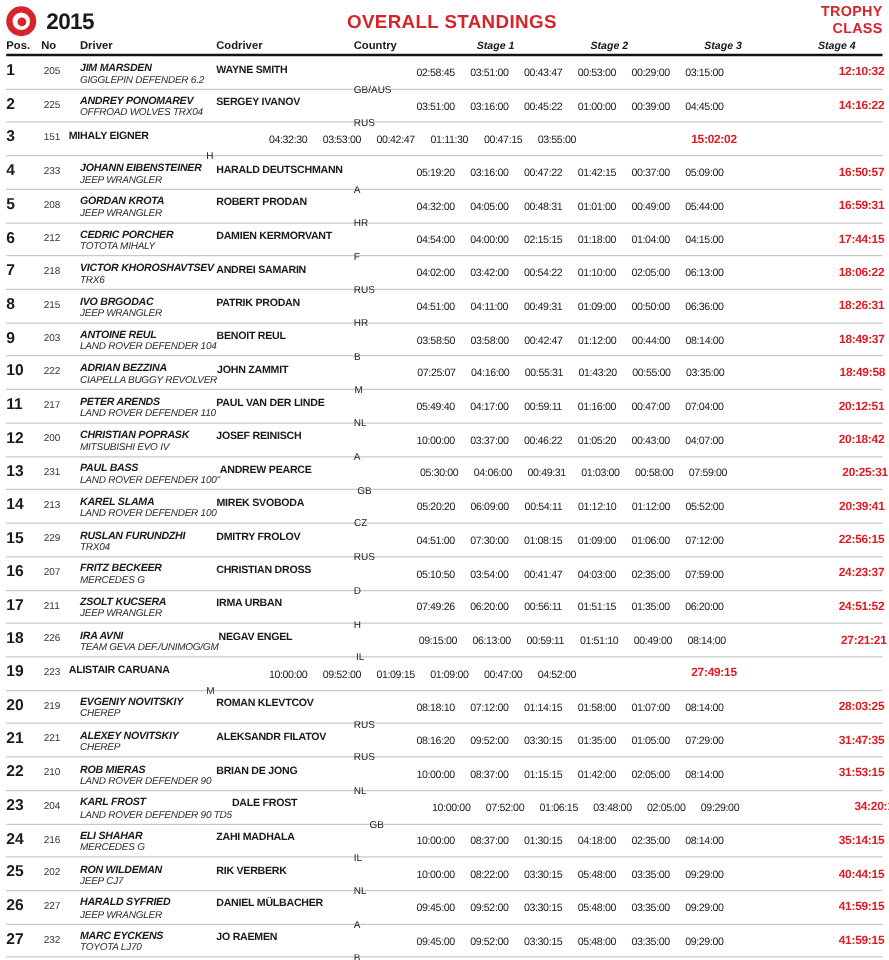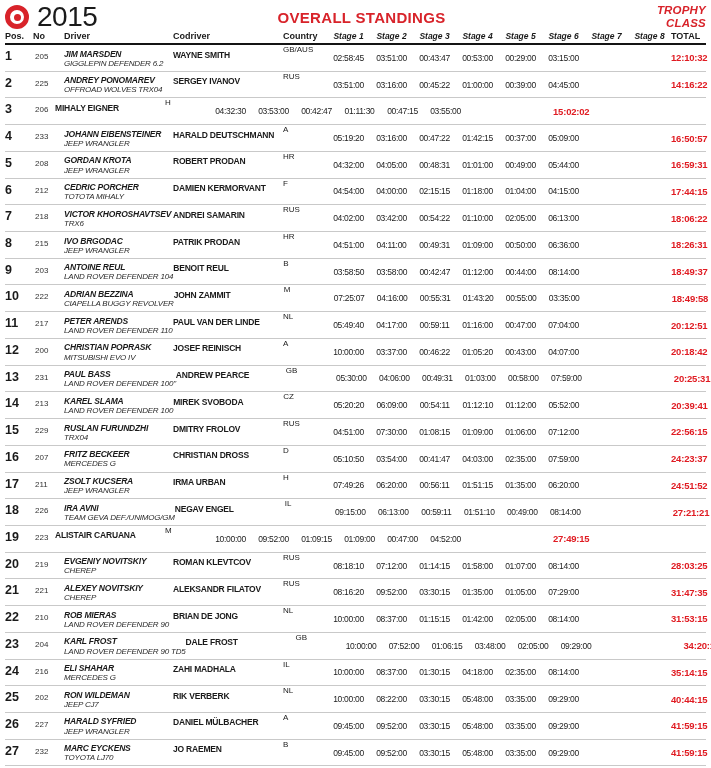--- a/index.html
+++ b/index.html
@@ -9,52 +9,52 @@
   *{box-sizing:border-box;margin:0;padding:0;}
   html,body{width:711px;height:768px;overflow:hidden;background:#fff;}
   body{font-family:"Liberation Sans",sans-serif;color:#1a1a1a;}
   .page{width:711px;height:768px;padding:0 5px;display:flex;flex-direction:column;}
 
   
   .topbar{height:30px;display:flex;align-items:center;padding-top:4px;}
   .logo{width:24px;height:24px;border:5px solid var(--accent);border-radius:50%;
         display:flex;align-items:center;justify-content:center;flex:0 0 24px;}
   .logo .dot{width:7px;height:7px;background:var(--accent);border-radius:50%;}
-  .year{font-size:28px;font-weight:normal;letter-spacing:-0.5px;margin-left:8px;width:90px;}
+  .year{font-size:18px;font-weight:bold;letter-spacing:-0.5px;margin-left:8px;width:90px;}
   .title{flex:1;text-align:center;color:var(--accent);font-weight:bold;font-size:15px;
          letter-spacing:0.3px;padding-right:20px;}
   .classbox{width:90px;text-align:right;color:var(--accent);font-weight:bold;
-            font-size:11.5px;line-height:1.12;letter-spacing:0.2px;font-style:italic;}
+            font-size:11.5px;line-height:1.12;letter-spacing:0.2px;}
 
   
   .c-pos{flex:0 0 24px;text-align:left;}
   .c-no{flex:0 0 26px;padding-left:6px;}
   .c-driver{flex:0 0 118px;padding-left:9px;}
   .c-codriver{flex:0 0 110px;}
   .c-country{flex:0 0 44px;}
   .c-stage{flex:0 0 43px;text-align:center;}
   .c-total{flex:1;text-align:left;}
 
   
   .colhead{display:flex;align-items:flex-end;height:15px;border-bottom:2.5px solid #141414;
            font-size:9px;font-weight:bold;padding-bottom:2px;}
   .colhead .c-no{padding-left:4px;}
-  .colhead .c-stage{font-style:italic;font-size:8.5px;}
+  .colhead .c-stage{font-style:italic;font-size:8.5px;margin-left:48px;}
 
   
   .tbody{flex:1;display:flex;flex-direction:column;}
   .row{display:flex;align-items:center;height:26.72px;border-bottom:1px solid #c9c9c9;}
   .row .c-pos{font-size:12.5px;font-weight:bold;align-self:flex-start;padding-top:4px;}
   .row .c-no{font-size:8px;color:#333;align-self:flex-start;padding-top:7px;}
   .row .c-driver{align-self:flex-start;padding-top:3.5px;line-height:1.2;}
   .driver-name{font-size:8.5px;font-weight:bold;letter-spacing:-0.2px;white-space:nowrap;font-style:italic;}
   .vehicle-name{font-size:8px;font-style:italic;color:#2a2a2a;letter-spacing:-0.2px;white-space:nowrap;}
   .row .c-codriver{font-size:8.5px;font-weight:bold;letter-spacing:-0.2px;
                    align-self:flex-start;padding-top:4.5px;white-space:nowrap;}
-  .row .c-country{font-size:8px;align-self:flex-start;padding-top:0;}
+  .row .c-country{font-size:8px;align-self:flex-start;padding-top:22px;}
   .row .c-stage{font-size:8.5px;letter-spacing:-0.3px;}
   .row .c-total{font-size:9.5px;font-weight:bold;color:var(--total-red);letter-spacing:-0.2px;}
 </style>
 </head>
 <body>
 
 <div class="page">
 
   <div class="topbar">
     <span class="logo">
@@ -119,21 +119,21 @@
         <span class="c-stage">00:45:22</span>
         <span class="c-stage">01:00:00</span>
         <span class="c-stage">00:39:00</span>
         <span class="c-stage">04:45:00</span>
         <span class="c-stage"></span>
         <span class="c-stage"></span>
         <span class="c-total">14:16:22</span>
       </div>
       <div class="row">
         <span class="c-pos">3</span>
-        <span class="c-no">206</span>
+        <span class="c-no">151</span>
         <span class="c-codriver">MIHALY EIGNER</span>
         <span class="c-country">H</span>
         <span class="c-stage">04:32:30</span>
         <span class="c-stage">03:53:00</span>
         <span class="c-stage">00:42:47</span>
         <span class="c-stage">01:11:30</span>
         <span class="c-stage">00:47:15</span>
         <span class="c-stage">03:55:00</span>
         <span class="c-stage"></span>
         <span class="c-stage"></span>

